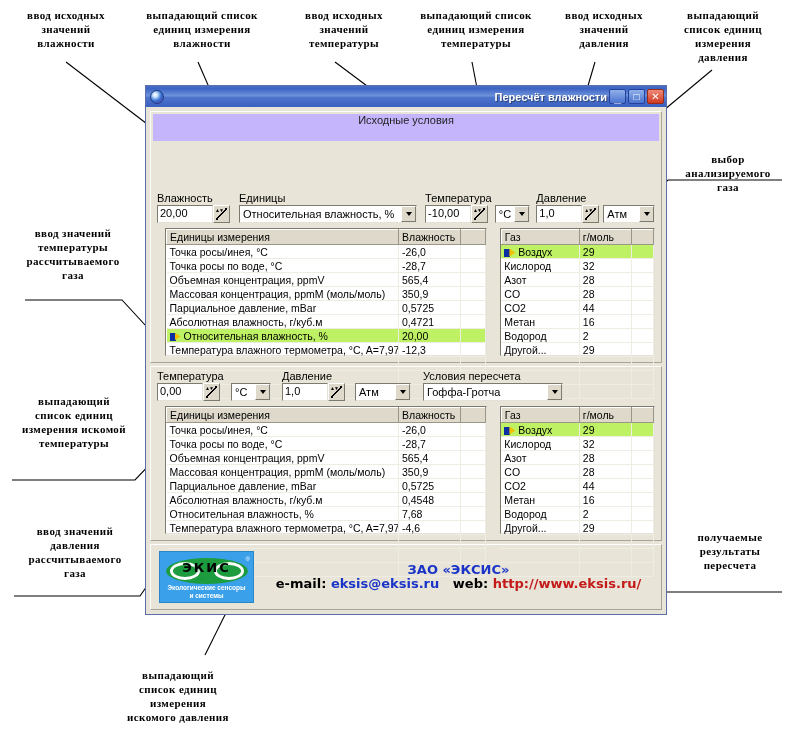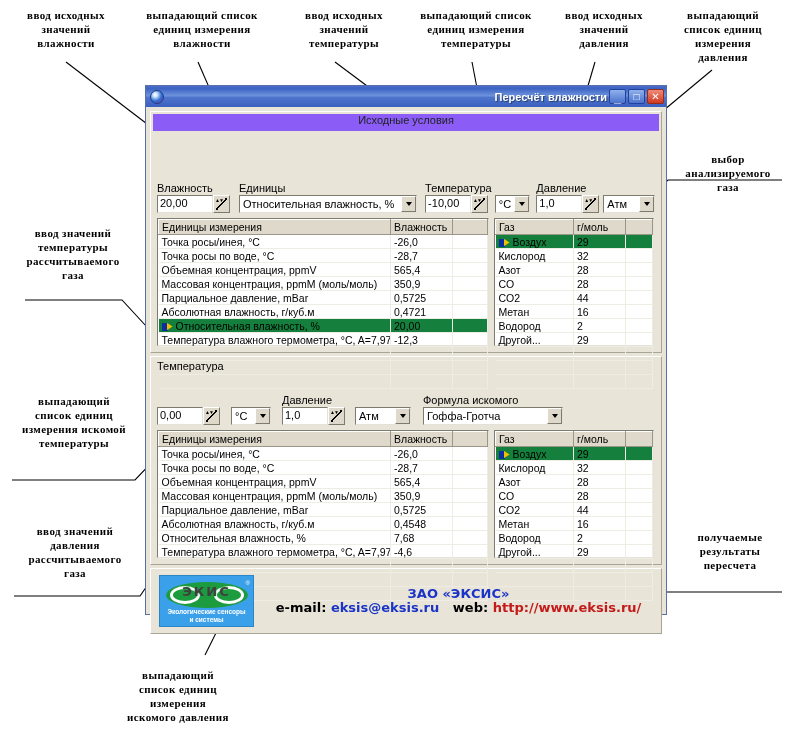--- a/index.html
+++ b/index.html
@@ -28,22 +28,22 @@
         border-radius:2px;box-sizing:border-box;position:relative;
         background:linear-gradient(to bottom,#8fb0ea,#4c73cf);}
   .wbtn.close{background:linear-gradient(to bottom,#ef8a78,#cf3a22);border-color:#9b2a14;}
   .wbtn span{position:absolute;color:#fff;font-size:10px;font-weight:bold;
              left:0;right:0;text-align:center;top:0px;line-height:13px;}
   .wbtn.min span{top:2px;font-size:13px;line-height:11px;}
 
   #client{padding:4px;}
   .group{background:#e8e4d8;border:1px solid #a8a496;border-top-color:#fff;
          border-left-color:#fff;box-sizing:border-box;margin-bottom:3px;}
-  .band{background:#8b5cf6;text-align:center;font-size:11px;color:#222;
-        height:17px;line-height:13px;margin:2px 2px 0 2px;}
+  .band{background:#c4b5fd;text-align:center;font-size:11px;color:#222;
+        height:27px;line-height:13px;margin:2px 2px 0 2px;}
 
   .ctl-row{display:flex;align-items:flex-end;padding:3px 6px 5px 6px;gap:0;}
   .fld{display:flex;flex-direction:column;}
   .fld-lbl{font-size:11px;color:#000;margin-bottom:1px;}
   .inp{height:16px;background:#fff;border:1px solid #7d7a6e;
        border-right-color:#e4e2d8;border-bottom-color:#e4e2d8;
        font-size:11px;line-height:14px;padding:0 2px;box-sizing:border-box;color:#000;}
   .spin{width:17px;height:18px;background:#ded9cb;border:1px solid #fff;
         border-right-color:#7d7a6e;border-bottom-color:#7d7a6e;box-sizing:border-box;
         position:relative;}
@@ -58,50 +58,50 @@
   .combo .val{flex:1;font-size:11px;padding-left:3px;color:#000;white-space:nowrap;overflow:hidden;}
   .combo .arw{width:15px;height:16px;background:#ded9cb;border:1px solid #fff;
          border-right-color:#7d7a6e;border-bottom-color:#7d7a6e;box-sizing:border-box;
          display:flex;align-items:center;justify-content:center;margin-right:0px;}
   .combo .arw i{border-left:3px solid transparent;border-right:3px solid transparent;
          border-top:4px solid #000;display:block;font-style:normal;}
 
   
   .grid-wrap{display:flex;gap:5px;padding:0 6px 6px 6px;}
   .grid{background:#fff;border:1px solid #7d7a6e;border-right-color:#e4e2d8;
-        border-bottom-color:#e4e2d8;box-sizing:border-box;}
+        border-bottom-color:#e4e2d8;box-sizing:border-box;margin-left:8px;}
   table.g{border-collapse:collapse;width:100%;font-size:10.5px;color:#000;table-layout:fixed;}
   table.g th{background:#ded9cb;border:1px solid #fff;border-right-color:#9a9688;
              border-bottom-color:#9a9688;font-weight:normal;text-align:left;
              padding:1px 3px;height:14px;box-sizing:border-box;font-size:10.5px;}
   table.g td{border-bottom:1px solid #efece3;border-right:1px solid #efece3;
              padding:0 3px;height:14px;box-sizing:border-box;white-space:nowrap;
              overflow:hidden;}
-  table.g tr.sel td{background:#15803d;}
+  table.g tr.sel td{background:#bef264;}
   td.name{padding-left:20px;}
   td.name.root{padding-left:3px;}
   .bkmk{display:inline-block;width:11px;height:8px;margin-right:3px;
         position:relative;vertical-align:-1px;}
   .bkmk:before{content:"";position:absolute;left:0;top:0;width:6px;height:8px;
         background:#0b2fa0;}
   .bkmk:after{content:"";position:absolute;left:5px;top:0;width:6px;height:8px;
         background:#f0c000;
         clip-path:polygon(0 0,100% 50%,0 100%);}
 
   
   #footer{display:flex;align-items:center;padding:6px 8px;gap:10px;}
   #logo{width:95px;height:52px;background:#3aa0ea;position:relative;flex:0 0 auto;
         border:1px solid #2b86c8;box-sizing:border-box;}
   #logo .oval{position:absolute;left:6px;top:6px;width:82px;height:26px;
         background:#1c9b3f;border-radius:50%;}
   #logo .oval:before{content:"";position:absolute;left:4px;top:4px;width:30px;height:18px;
         border:3px solid #fff;border-radius:50%;box-sizing:border-box;}
   #logo .oval:after{content:"";position:absolute;right:4px;top:4px;width:30px;height:18px;
         border:3px solid #fff;border-radius:50%;box-sizing:border-box;}
-  #logo .lt{position:absolute;left:0;right:0;top:8px;text-align:center;color:#404040;
+  #logo .lt{position:absolute;left:0;right:0;top:8px;text-align:center;color:#000000;
         font-size:13px;font-weight:bold;font-family:"DejaVu Sans",sans-serif;
         letter-spacing:2px;z-index:2;text-shadow:0 0 2px #1c9b3f;}
   #logo .reg{position:absolute;right:3px;top:4px;color:#fff;font-size:6px;z-index:3;}
   #logo .sub{position:absolute;left:0;right:0;bottom:2px;text-align:center;color:#fff;
         font-size:6.5px;font-weight:bold;line-height:8px;}
   #contact{flex:1;text-align:center;font-size:13px;font-weight:bold;color:#000;
            line-height:14px;font-family:"DejaVu Sans",sans-serif;}
   #contact .co{color:#1a34c8;}
   #contact a{color:#1a34c8;text-decoration:none;}
   #contact .web{color:#c41a1a;}
@@ -423,21 +423,21 @@
           </table>
         </div>
       </div>
     </div>
 
     <div class="group">
 
       <div class="ctl-row">
         <div class="fld" style="width:68px;">
           <div class="fld-lbl">Температура</div>
-          <div style="display:flex;margin-top:34px;">
+          <div style="display:flex;">
             <div class="inp" style="width:46px;height:18px;">0,00</div>
             <div class="spin"></div>
           </div>
         </div>
 
         <div class="fld" style="width:40px;margin-left:6px;">
           <div class="combo">
             <div class="val">°C</div>
             <div class="arw">
                 <i></i>
@@ -456,21 +456,21 @@
         <div class="fld" style="width:56px;margin-left:5px;">
           <div class="combo">
             <div class="val">Атм</div>
             <div class="arw">
                 <i></i>
               </div>
           </div>
         </div>
 
         <div class="fld" style="width:140px;margin-left:12px;">
-          <div class="fld-lbl">Формула искомого</div>
+          <div class="fld-lbl">Условия пересчета</div>
           <div class="combo">
             <div class="val">Гоффа-Гротча</div>
             <div class="arw">
                 <i></i>
               </div>
           </div>
         </div>
       </div>
 
       <div class="grid-wrap">

